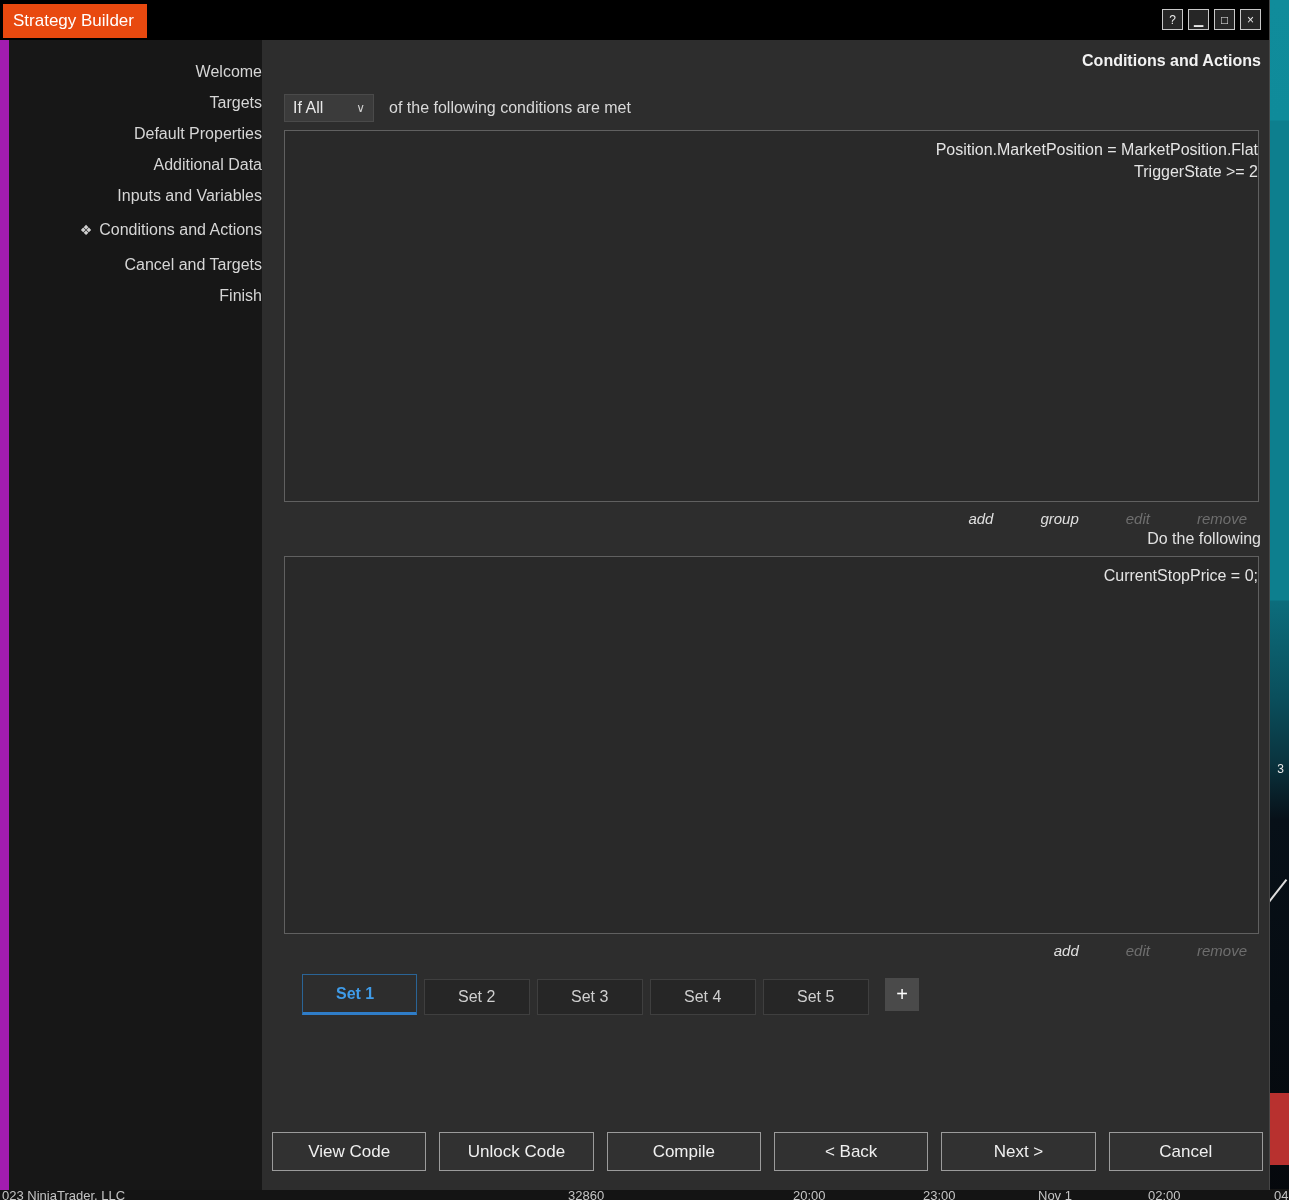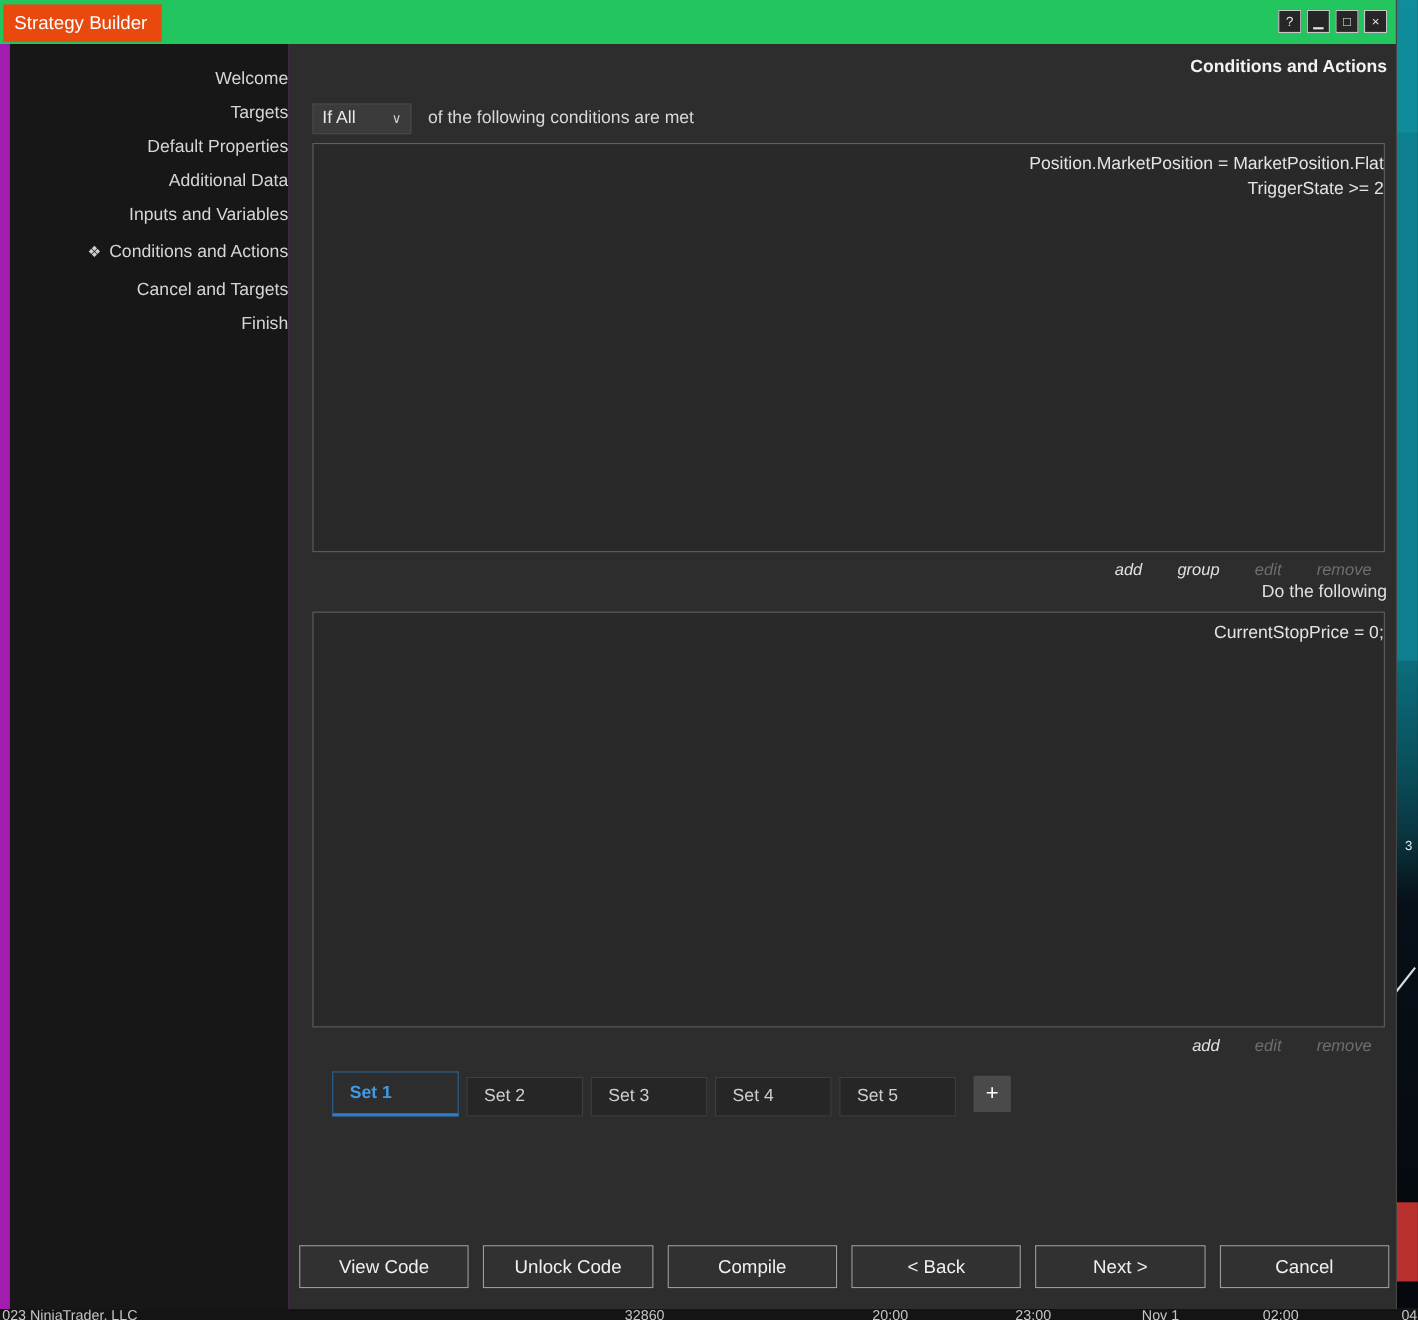--- a/index.html
+++ b/index.html
@@ -37,21 +37,21 @@
   .f4 { left:1038px; }
   .f5 { left:1148px; }
   .f6 { left:1274px; }
 
   
   .window {
     position:absolute; left:0; top:0; width:1270px; height:1190px;
     background:#2d2d2d; border-right:1px solid #464646;
     display:flex; flex-direction:column;
   }
-  .titlebar { height:40px; background:#22c55e; position:relative; flex:0 0 40px; }
+  .titlebar { height:40px; background:#000000; position:relative; flex:0 0 40px; }
   .title-badge {
     position:absolute; left:3px; top:4px;
     background:#e8490f; color:#fff; font-size:17px; padding:7px 13px 7px 10px;
   }
   .win-controls { position:absolute; right:8px; top:9px; display:flex; gap:5px; }
   .win-btn {
     width:21px; height:21px; border:1px solid #c8c8c8; background:#262626;
     color:#e8e8e8; font-size:12px; display:flex; align-items:center; justify-content:center;
     cursor:pointer;
   }
@@ -82,30 +82,30 @@
   .listbox {
     margin-left:10px; margin-right:2px;
     border:1px solid #606060; background:#292929; padding:8px 0;
     overflow:hidden;
   }
   .cond-box { margin-top:8px; height:372px; }
   .action-box { margin-top:8px; height:378px; }
   .cond-item { color:#e4e4e4; font-size:16px; line-height:22px; padding-left:48px; cursor:pointer; white-space:nowrap; }
   .action-item { color:#e4e4e4; font-size:16px; line-height:22px; padding-left:13px; cursor:pointer; white-space:nowrap; }
 
-  .links { display:flex; justify-content:flex-end; gap:32px; margin:8px 14px 0 0; font-style:italic; font-size:15px; height:18px; }
+  .links { display:flex; justify-content:flex-end; gap:47px; margin:8px 14px 0 0; font-style:italic; font-size:15px; height:18px; }
   .link { color:#e0e0e0; cursor:pointer; }
   .link.disabled { color:#6e6e6e; cursor:default; }
 
   .do-label { margin:1px 0 0 10px; color:#e0e0e0; font-size:16px; line-height:19px; }
 
   .tabs { display:flex; align-items:flex-end; gap:7px; margin:14px 0 0 28px; height:41px; }
   .tab {
     width:106px; height:36px; background:#262626; border:1px solid #3f3f3f;
-    color:#cfcfcf; font-size:16px; display:flex; align-items:center; padding-left:15px;
+    color:#cfcfcf; font-size:16px; display:flex; align-items:center; padding-left:33px;
     cursor:pointer;
   }
   .tab.active {
     width:115px; height:41px; background:#2d2d2d;
     border:1px solid #2a6496; border-bottom:3px solid #2f7dc8;
     color:#3f9be8; font-weight:bold;
   }
   .tab-add {
     width:34px; height:33px; background:#4a4a4a; color:#fff; font-size:20px;
     display:flex; align-items:center; justify-content:center; margin-left:9px;

